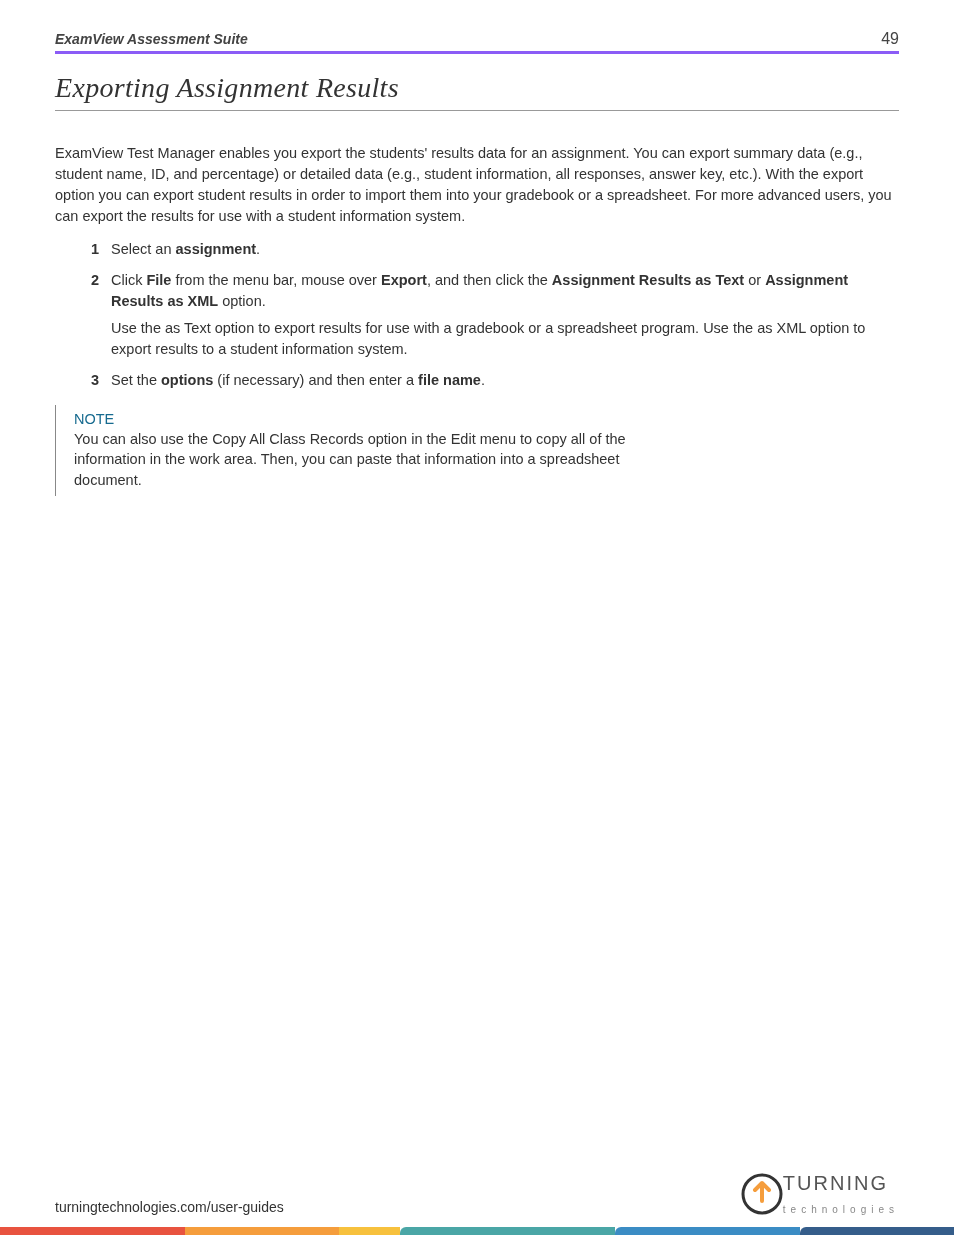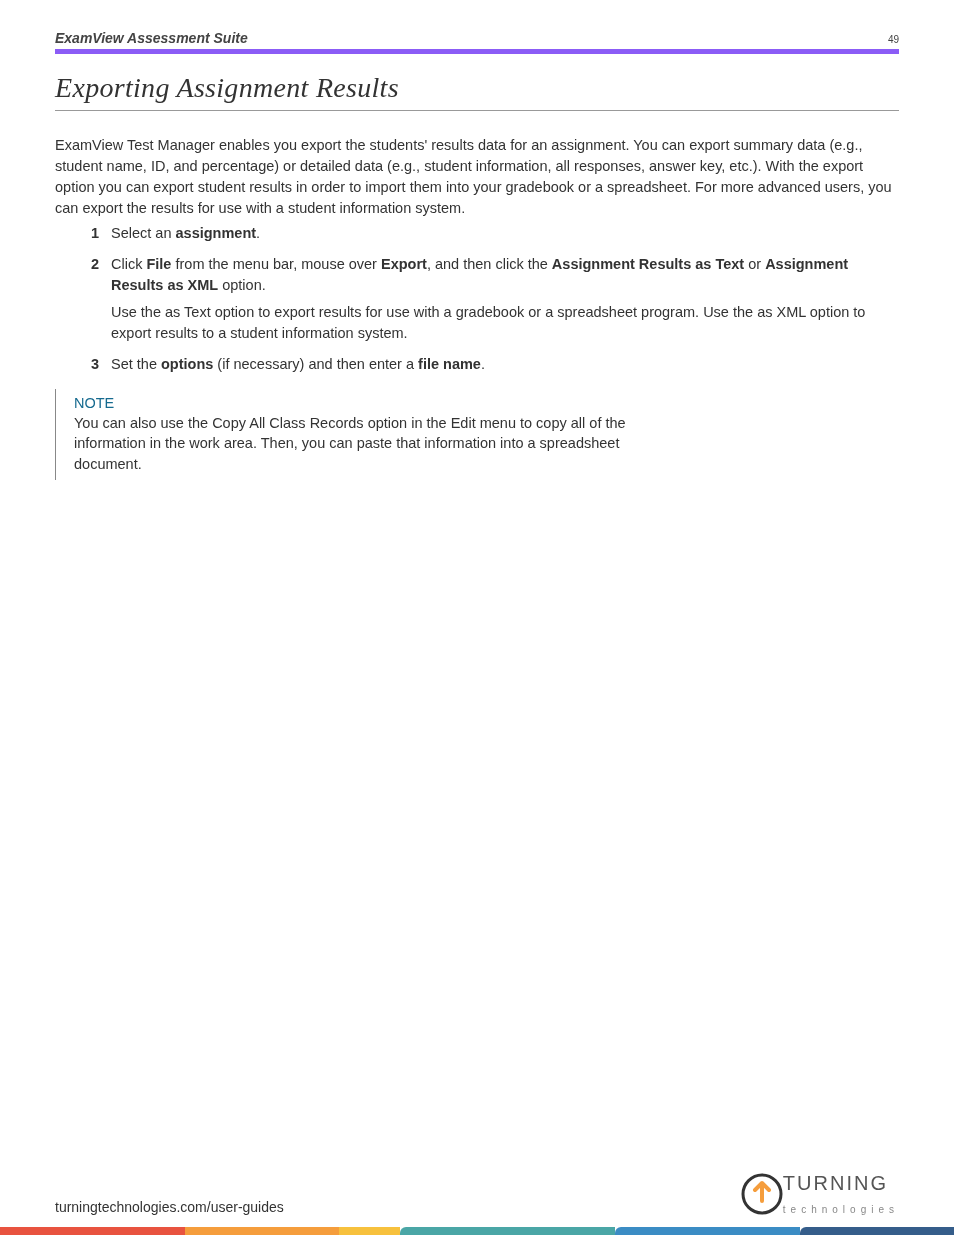--- a/index.html
+++ b/index.html
@@ -11,50 +11,50 @@
       position: relative;
       color: #333;
     }
     .page {
       padding: 30px 55px 0 55px;
     }
     .header-row {
       display: flex;
       justify-content: space-between;
       align-items: baseline;
-      border-bottom: 5px solid #8b5cf6;
+      border-bottom: 3px solid #8b5cf6;
       padding-bottom: 3px;
       margin-bottom: 18px;
     }
     .doc-title {
       font-style: italic;
       font-weight: bold;
       font-size: 14px;
       color: #444;
     }
     .page-number {
-      font-size: 10px;
+      font-size: 16px;
       color: #444;
     }
     .section-title {
       font-family: Georgia, 'Times New Roman', serif;
       font-style: italic;
       font-weight: normal;
       font-size: 28px;
       color: #333;
       border-bottom: 1px solid #999;
       padding-bottom: 6px;
-      margin-bottom: 24px;
+      margin-bottom: 32px;
       letter-spacing: 0.3px;
     }
     .intro {
       font-size: 14.5px;
       line-height: 1.45;
       color: #333;
-      margin-bottom: 4px;
+      margin-bottom: 12px;
     }
     .steps {
       margin-left: 30px;
     }
     .step-row {
       display: flex;
       gap: 12px;
       margin-bottom: 10px;
       font-size: 14.5px;
       line-height: 1.45;

